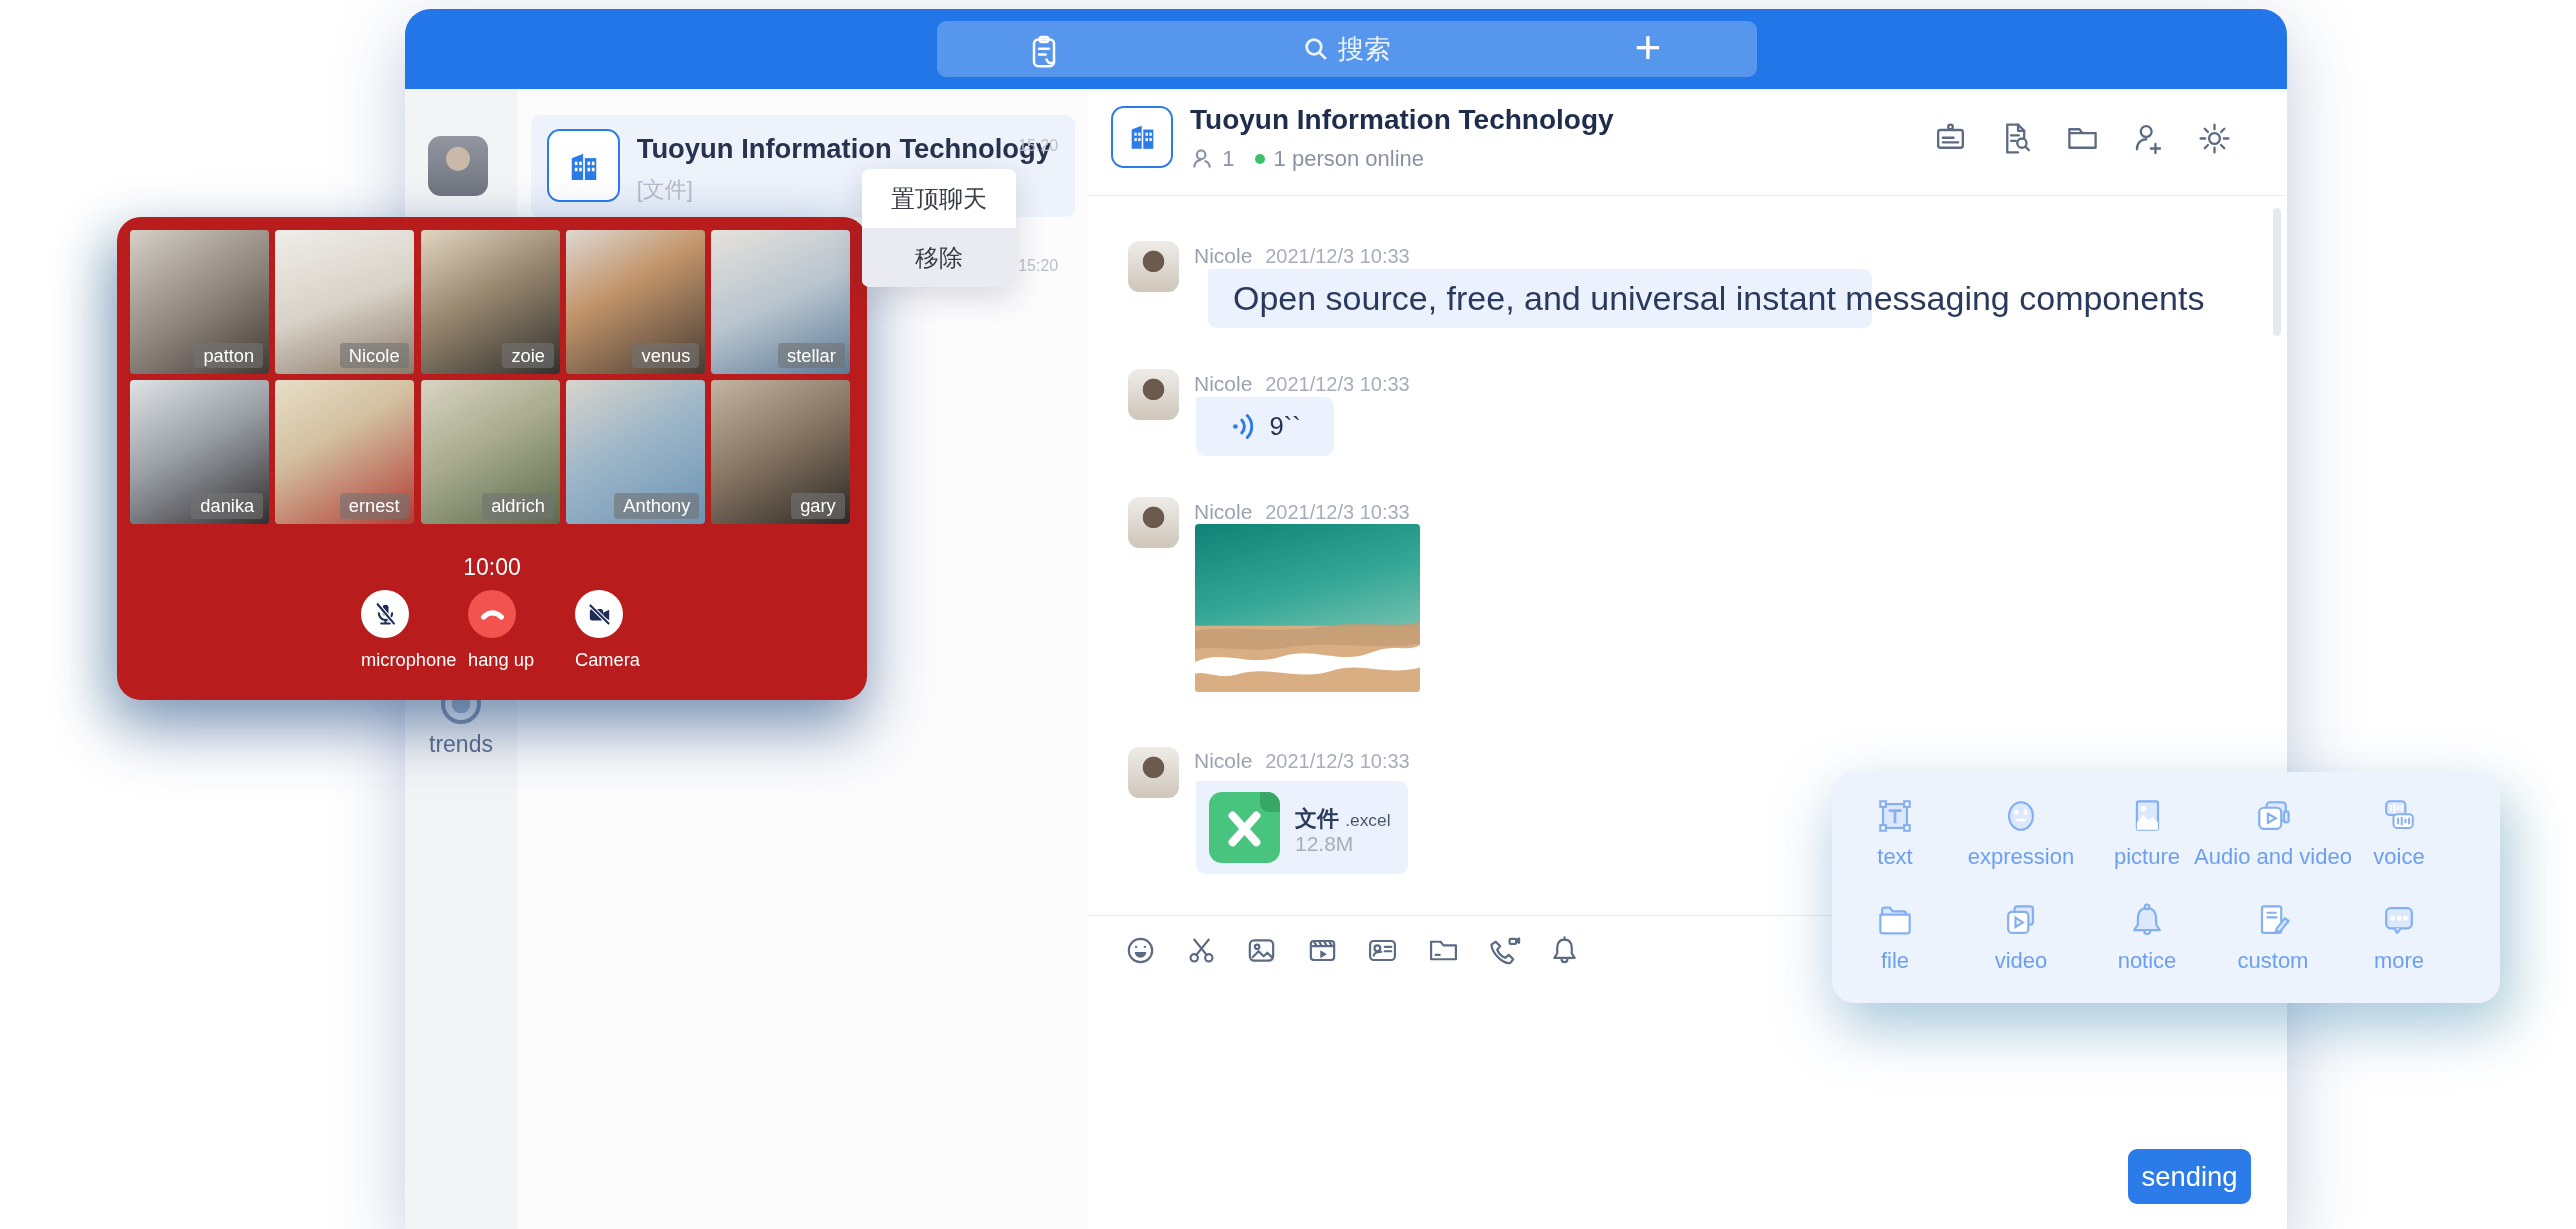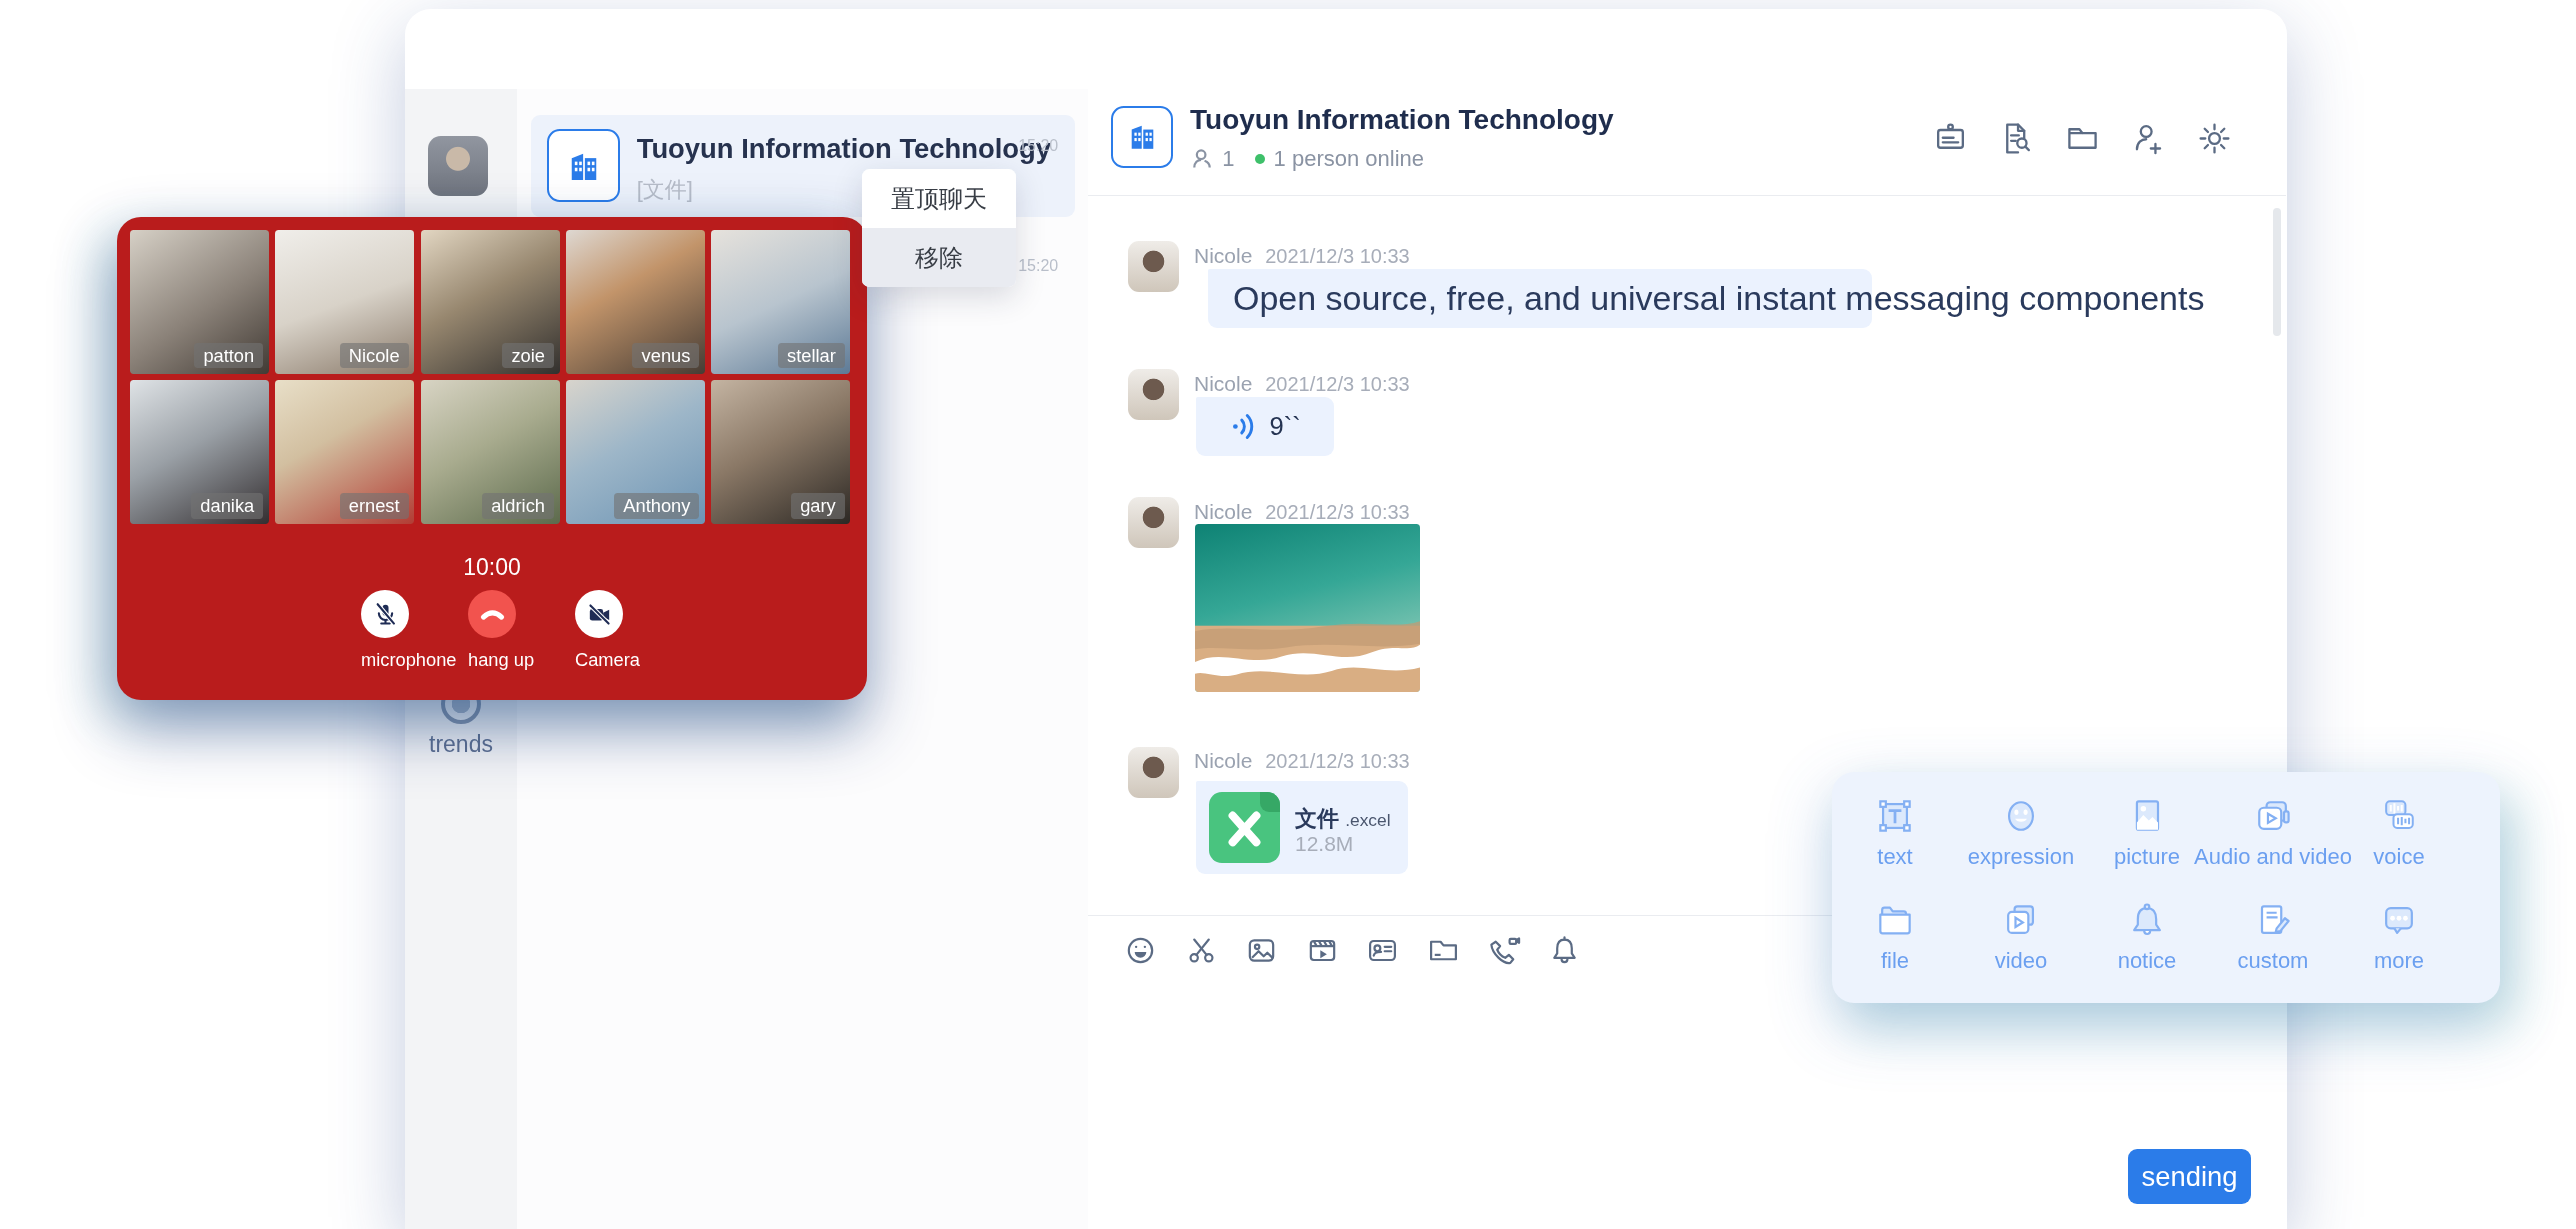--- a/index.html
+++ b/index.html
@@ -131,20 +131,42 @@
 
   .ic svg { display:block; width:100%; height:100%; }
 </style>
 </head>
 <body>
 
 <div class="stage">
 
   <div class="app-window">
 
+    <div class="topbar">
+      <div class="search-pill">
+        <span class="ic clip-ic" style="width:40px;height:40px;">
+          <svg viewBox="0 0 48 48" fill="none" stroke="#ffffff" stroke-width="3" stroke-linecap="round">
+            <rect x="12" y="9" width="24" height="32" rx="5"></rect>
+            <rect x="19" y="6" width="10" height="6" rx="2"></rect>
+            <path d="M18 20 h12 M18 27 h8"></path>
+            <path d="M27 33 q3 7 9 3"></path>
+          </svg>
+        </span>
+        <span class="search-center">
+          <span class="ic" style="width:25.6px;height:25.6px;">
+            <svg viewBox="0 0 28 28" fill="none" stroke="#eef4ff" stroke-width="3">
+              <circle cx="12" cy="12" r="8"></circle>
+                <line x1="18" y1="18" x2="25" y2="25"></line>
+            </svg>
+          </span>
+          <span>搜索</span>
+        </span>
+        <span class="plus-btn">+</span>
+      </div>
+    </div>
 
     <div class="rail">
       <div class="rail-avatar"></div>
       <div class="trends">
         <div class="trends-ic"></div>
         <div class="trends-label">trends</div>
       </div>
     </div>
 
     <div class="chatlist">

